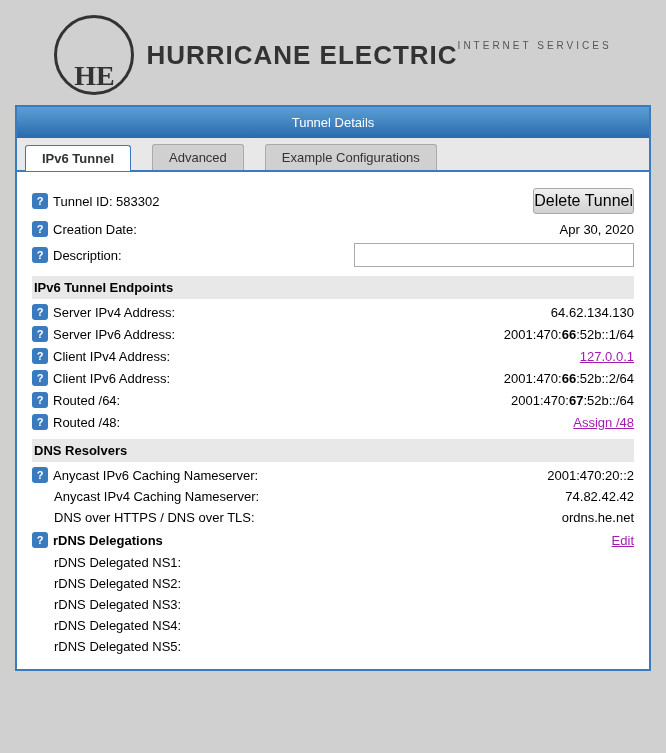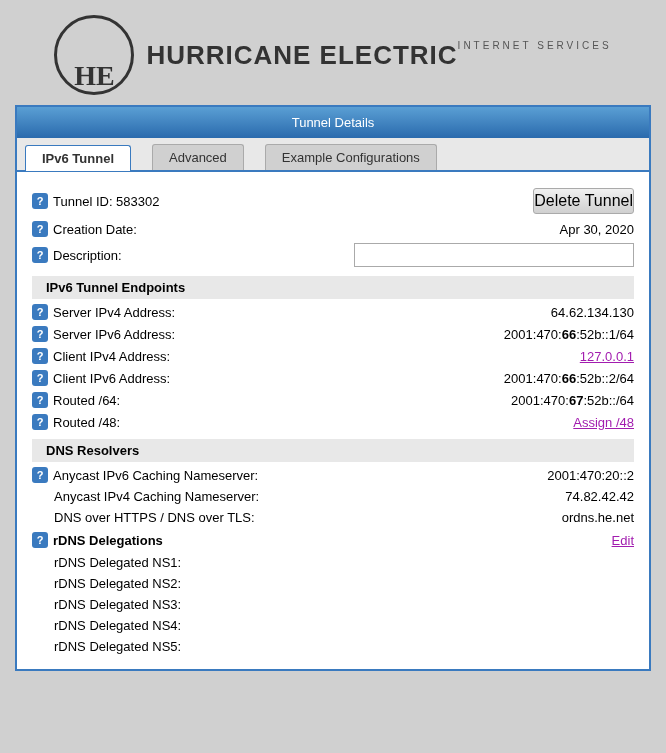--- a/index.html
+++ b/index.html
@@ -138,21 +138,21 @@
     .description-input {
       border: 1px solid #aaa;
       padding: 2px 5px;
       width: 280px;
       height: 24px;
     }
 
     .section-header {
       background: #e8e8e8;
       font-weight: bold;
-      padding: 4px 14px;
+      padding: 4px 2px;
       margin: 6px 0 2px 0;
       font-size: 13px;
     }
 
     .link-value {
       color: #a21caf;
       text-decoration: underline;
       cursor: pointer;
     }
 

